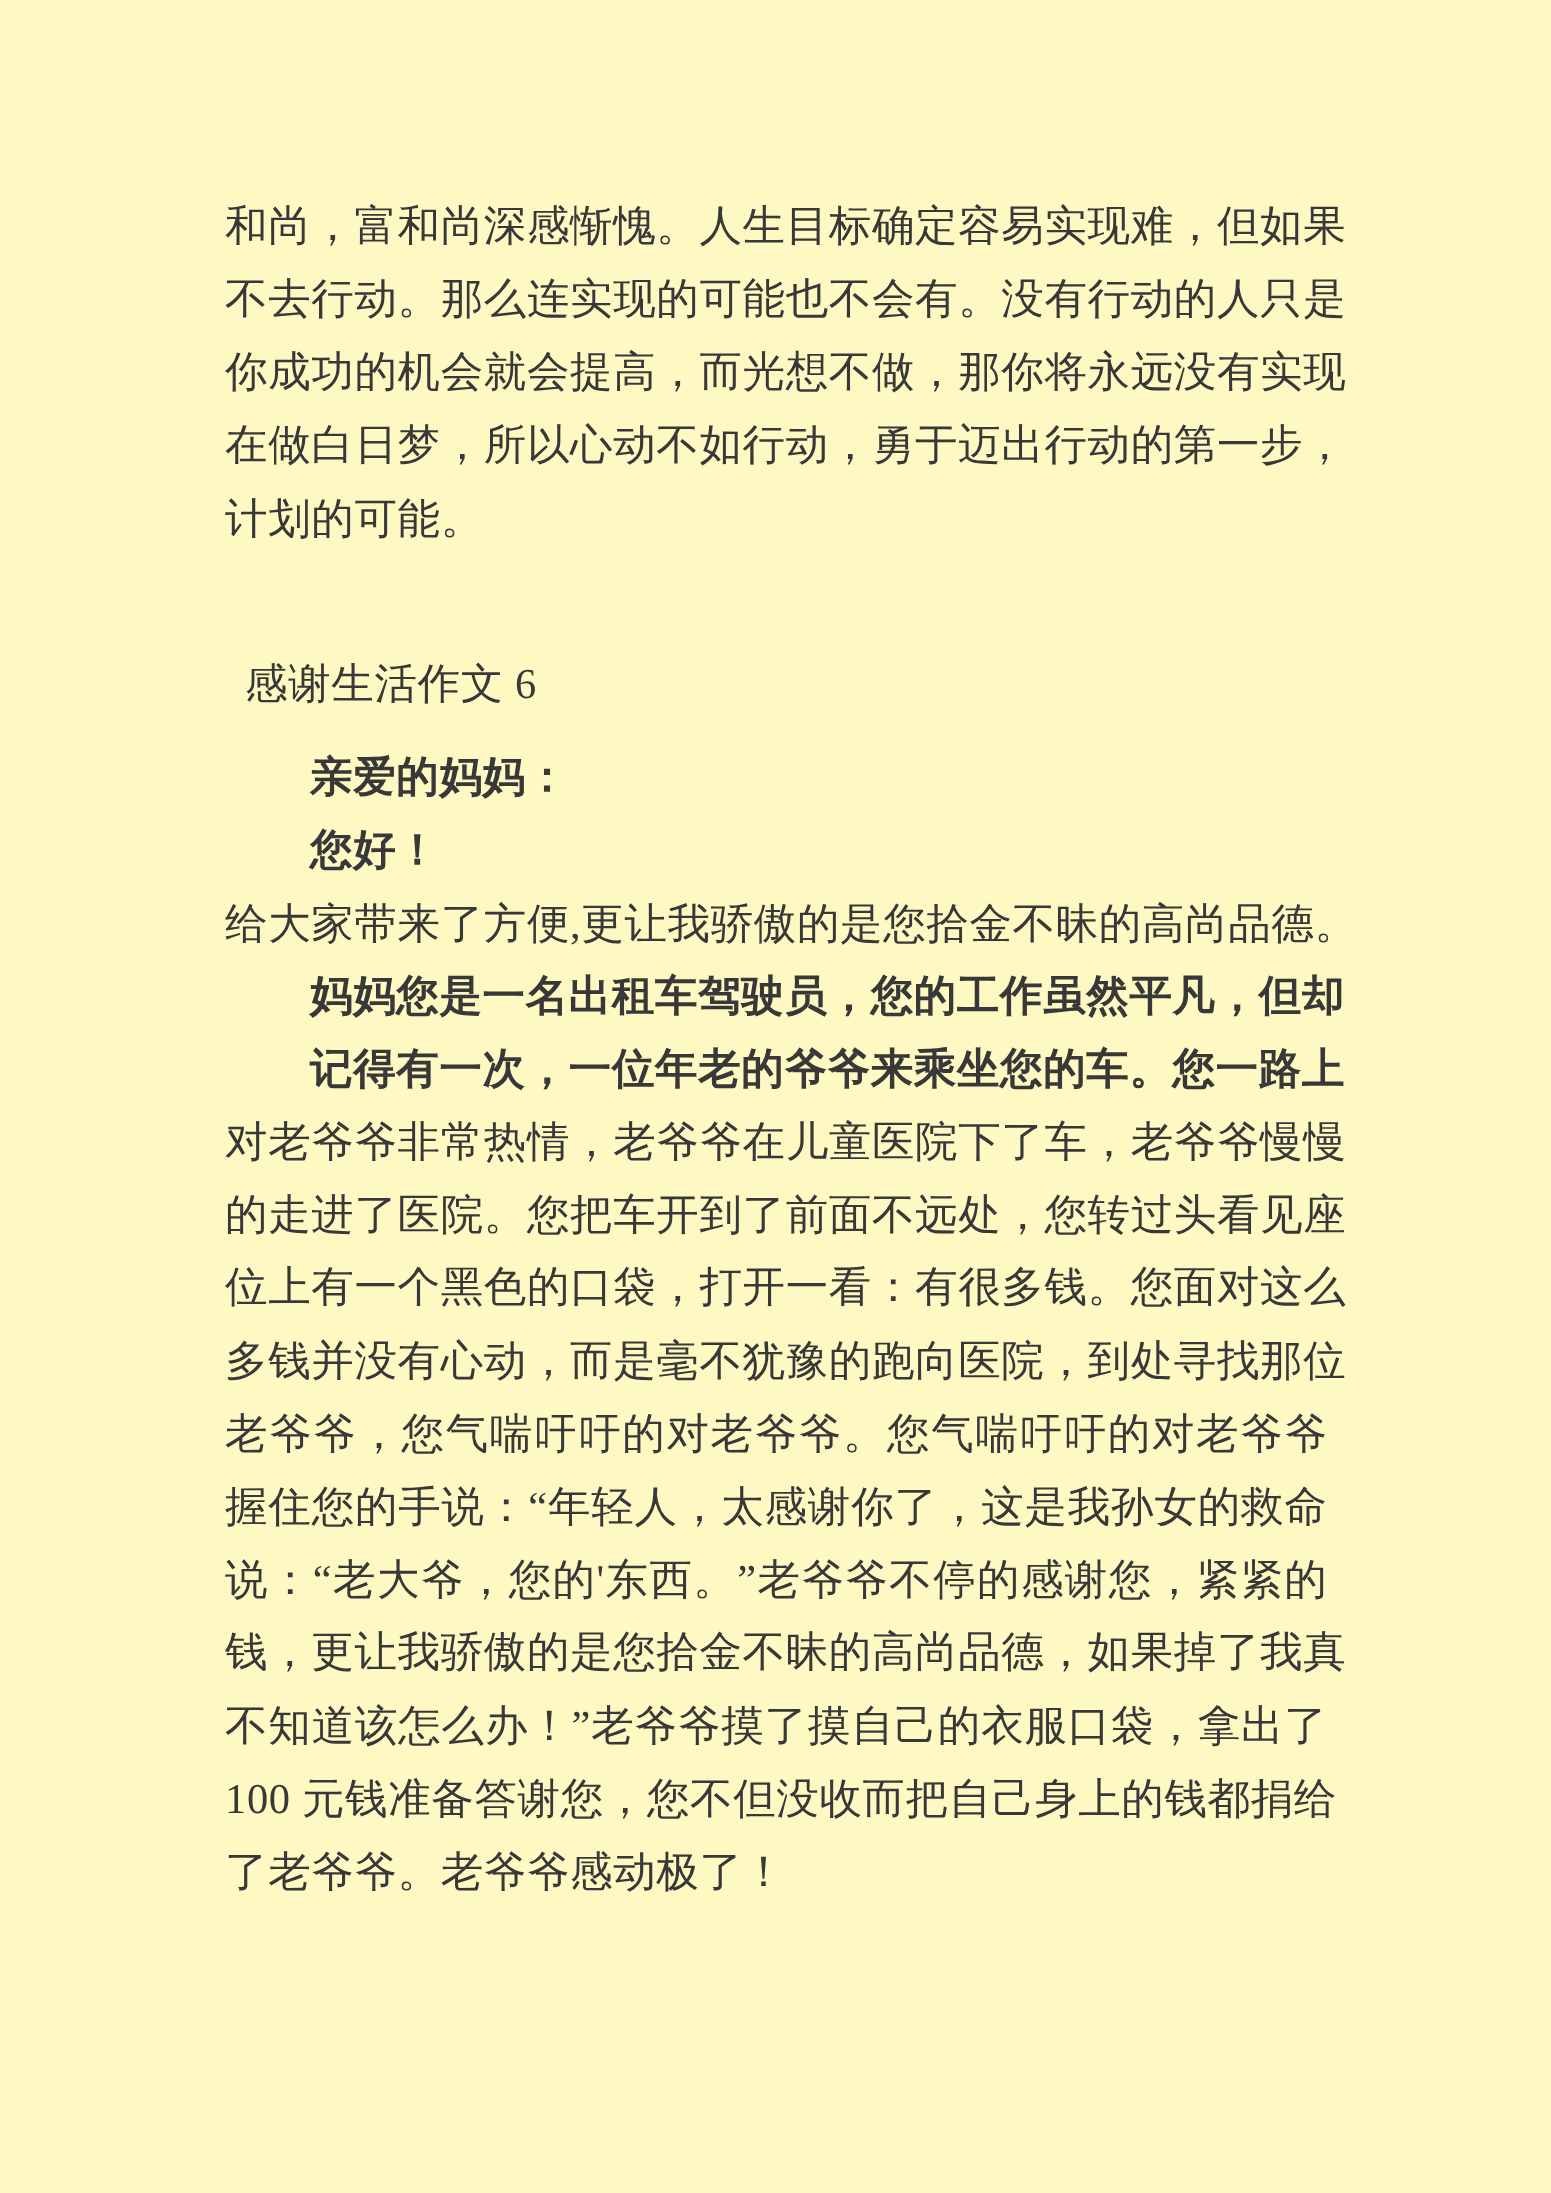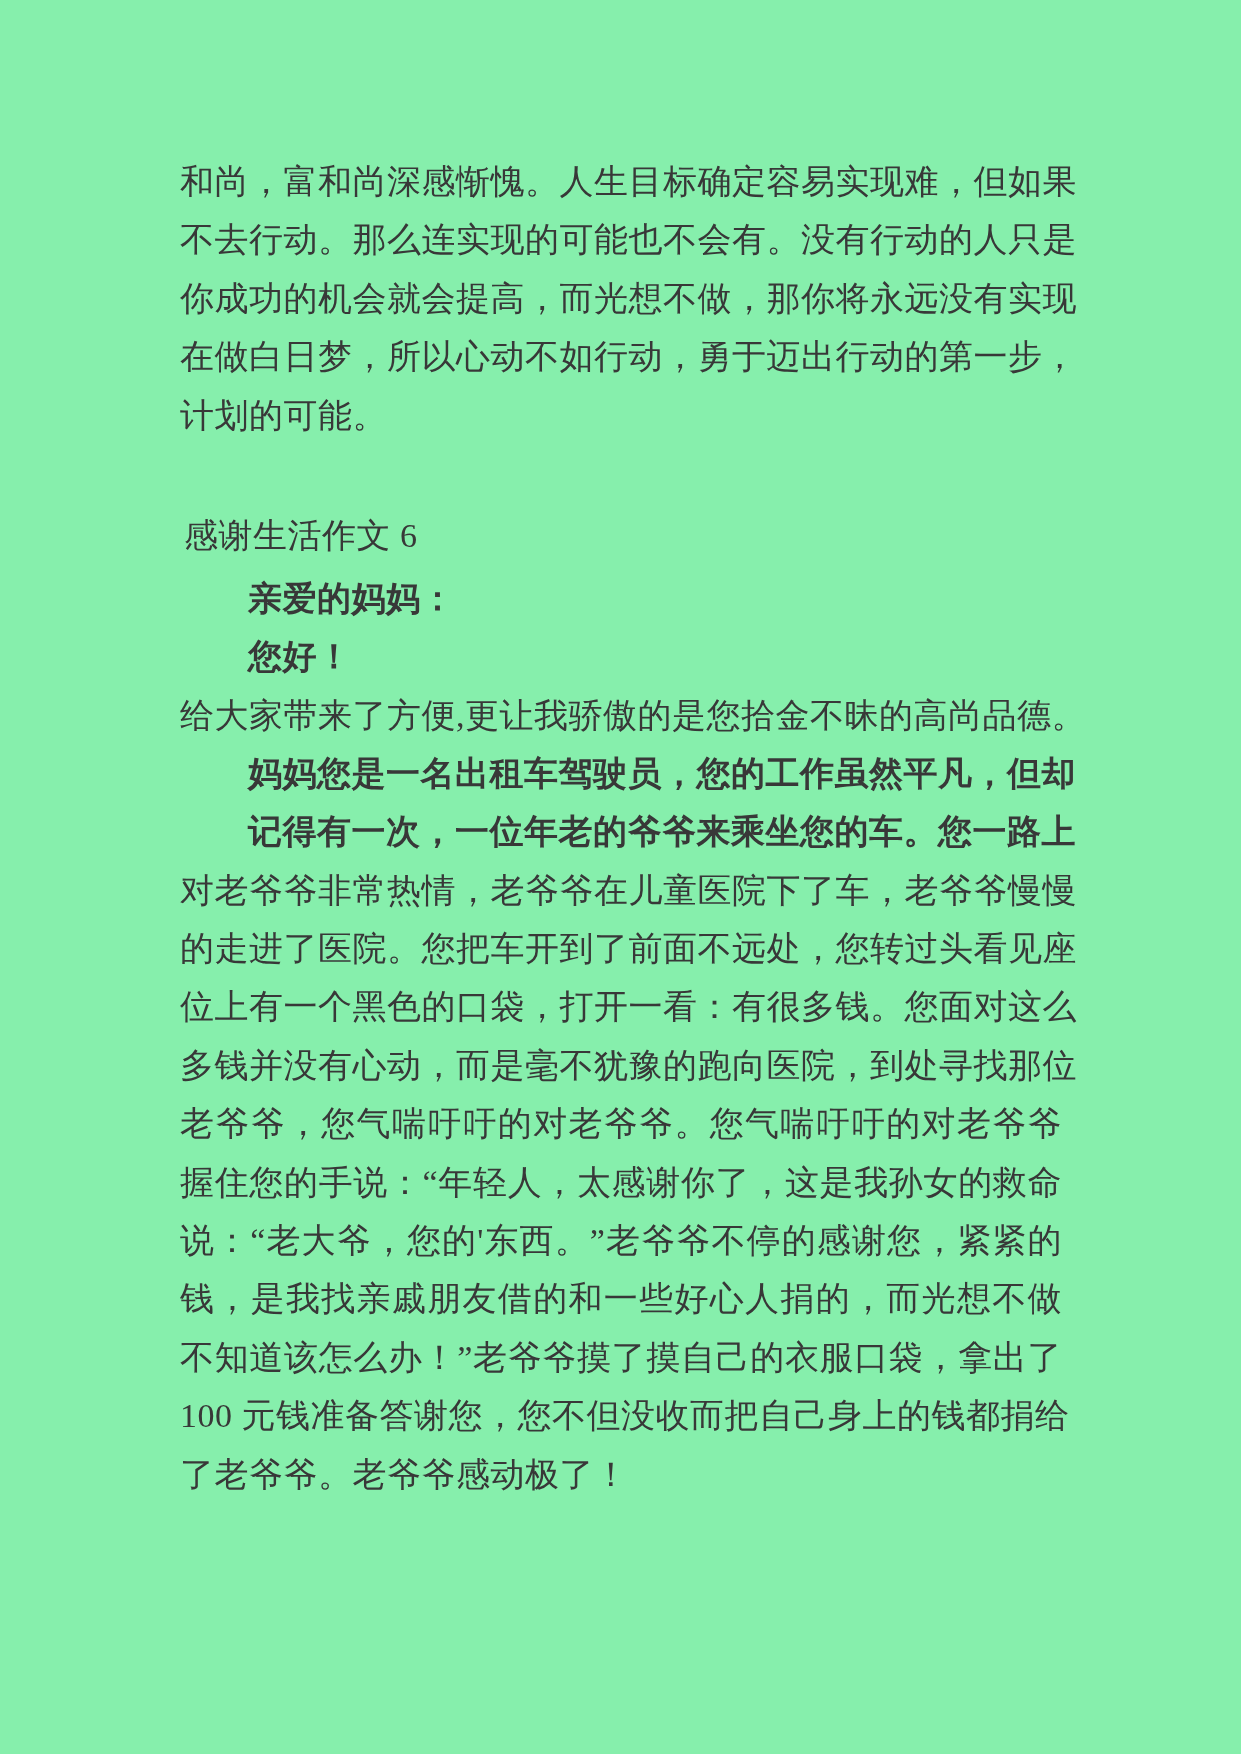--- a/index.html
+++ b/index.html
@@ -1,21 +1,21 @@
 <!DOCTYPE html>
 <html lang="zh"><head>
 <meta charset="utf-8">
 <title>Document</title>
 <style>
   html, body { margin: 0; padding: 0; background: #ffffff; }
   .page {
     position: relative;
     width: 1241px;
     height: 1754px;
-    background: #86efac;
+    background: #fef9c3;
     overflow: hidden;
     font-family: "Liberation Serif", "DejaVu Serif", serif;
   }
   .content {
     position: absolute;
     left: 180px;
     top: 153px;
     width: 882px;
   }
   .ln {
@@ -26,21 +26,21 @@
     letter-spacing: 0.5px;
     white-space: nowrap;
     text-align: justify;
     font-weight: 400;
   }
   
   .j { text-align-last: justify; }
   
   .ind { text-indent: 2em; font-weight: bold; }
   .blank { height: 58.4px; }
-  .heading { font-weight: 400; margin: 4px; }
+  .heading { font-weight: 400; margin: 16px; }
 </style>
 </head>
 <body>
 
 <div class="page">
   <div class="content">
 
     <div class="ln j">和尚，富和尚深感惭愧。人生目标确定容易实现难，但如果</div>
     <div class="ln j">不去行动。那么连实现的可能也不会有。没有行动的人只是</div>
     <div class="ln j">你成功的机会就会提高，而光想不做，那你将永远没有实现</div>
@@ -56,19 +56,19 @@
     <div class="ln j">给大家带来了方便,更让我骄傲的是您拾金不昧的高尚品德。</div>
     <div class="ln ind j">妈妈您是一名出租车驾驶员，您的工作虽然平凡，但却</div>
     <div class="ln ind j">记得有一次，一位年老的爷爷来乘坐您的车。您一路上</div>
     <div class="ln j">对老爷爷非常热情，老爷爷在儿童医院下了车，老爷爷慢慢</div>
     <div class="ln j">的走进了医院。您把车开到了前面不远处，您转过头看见座</div>
     <div class="ln j">位上有一个黑色的口袋，打开一看：有很多钱。您面对这么</div>
     <div class="ln j">多钱并没有心动，而是毫不犹豫的跑向医院，到处寻找那位</div>
     <div class="ln j">老爷爷，您气喘吁吁的对老爷爷。您气喘吁吁的对老爷爷</div>
     <div class="ln j">握住您的手说：“年轻人，太感谢你了，这是我孙女的救命</div>
     <div class="ln j">说：“老大爷，您的'东西。”老爷爷不停的感谢您，紧紧的</div>
-    <div class="ln j">钱，是我找亲戚朋友借的和一些好心人捐的，而光想不做</div>
+    <div class="ln j">钱，更让我骄傲的是您拾金不昧的高尚品德，如果掉了我真</div>
     <div class="ln j">不知道该怎么办！”老爷爷摸了摸自己的衣服口袋，拿出了</div>
     <div class="ln j">100 元钱准备答谢您，您不但没收而把自己身上的钱都捐给</div>
     <div class="ln">了老爷爷。老爷爷感动极了！</div>
 
   </div>
 </div>
 
 </body></html>

